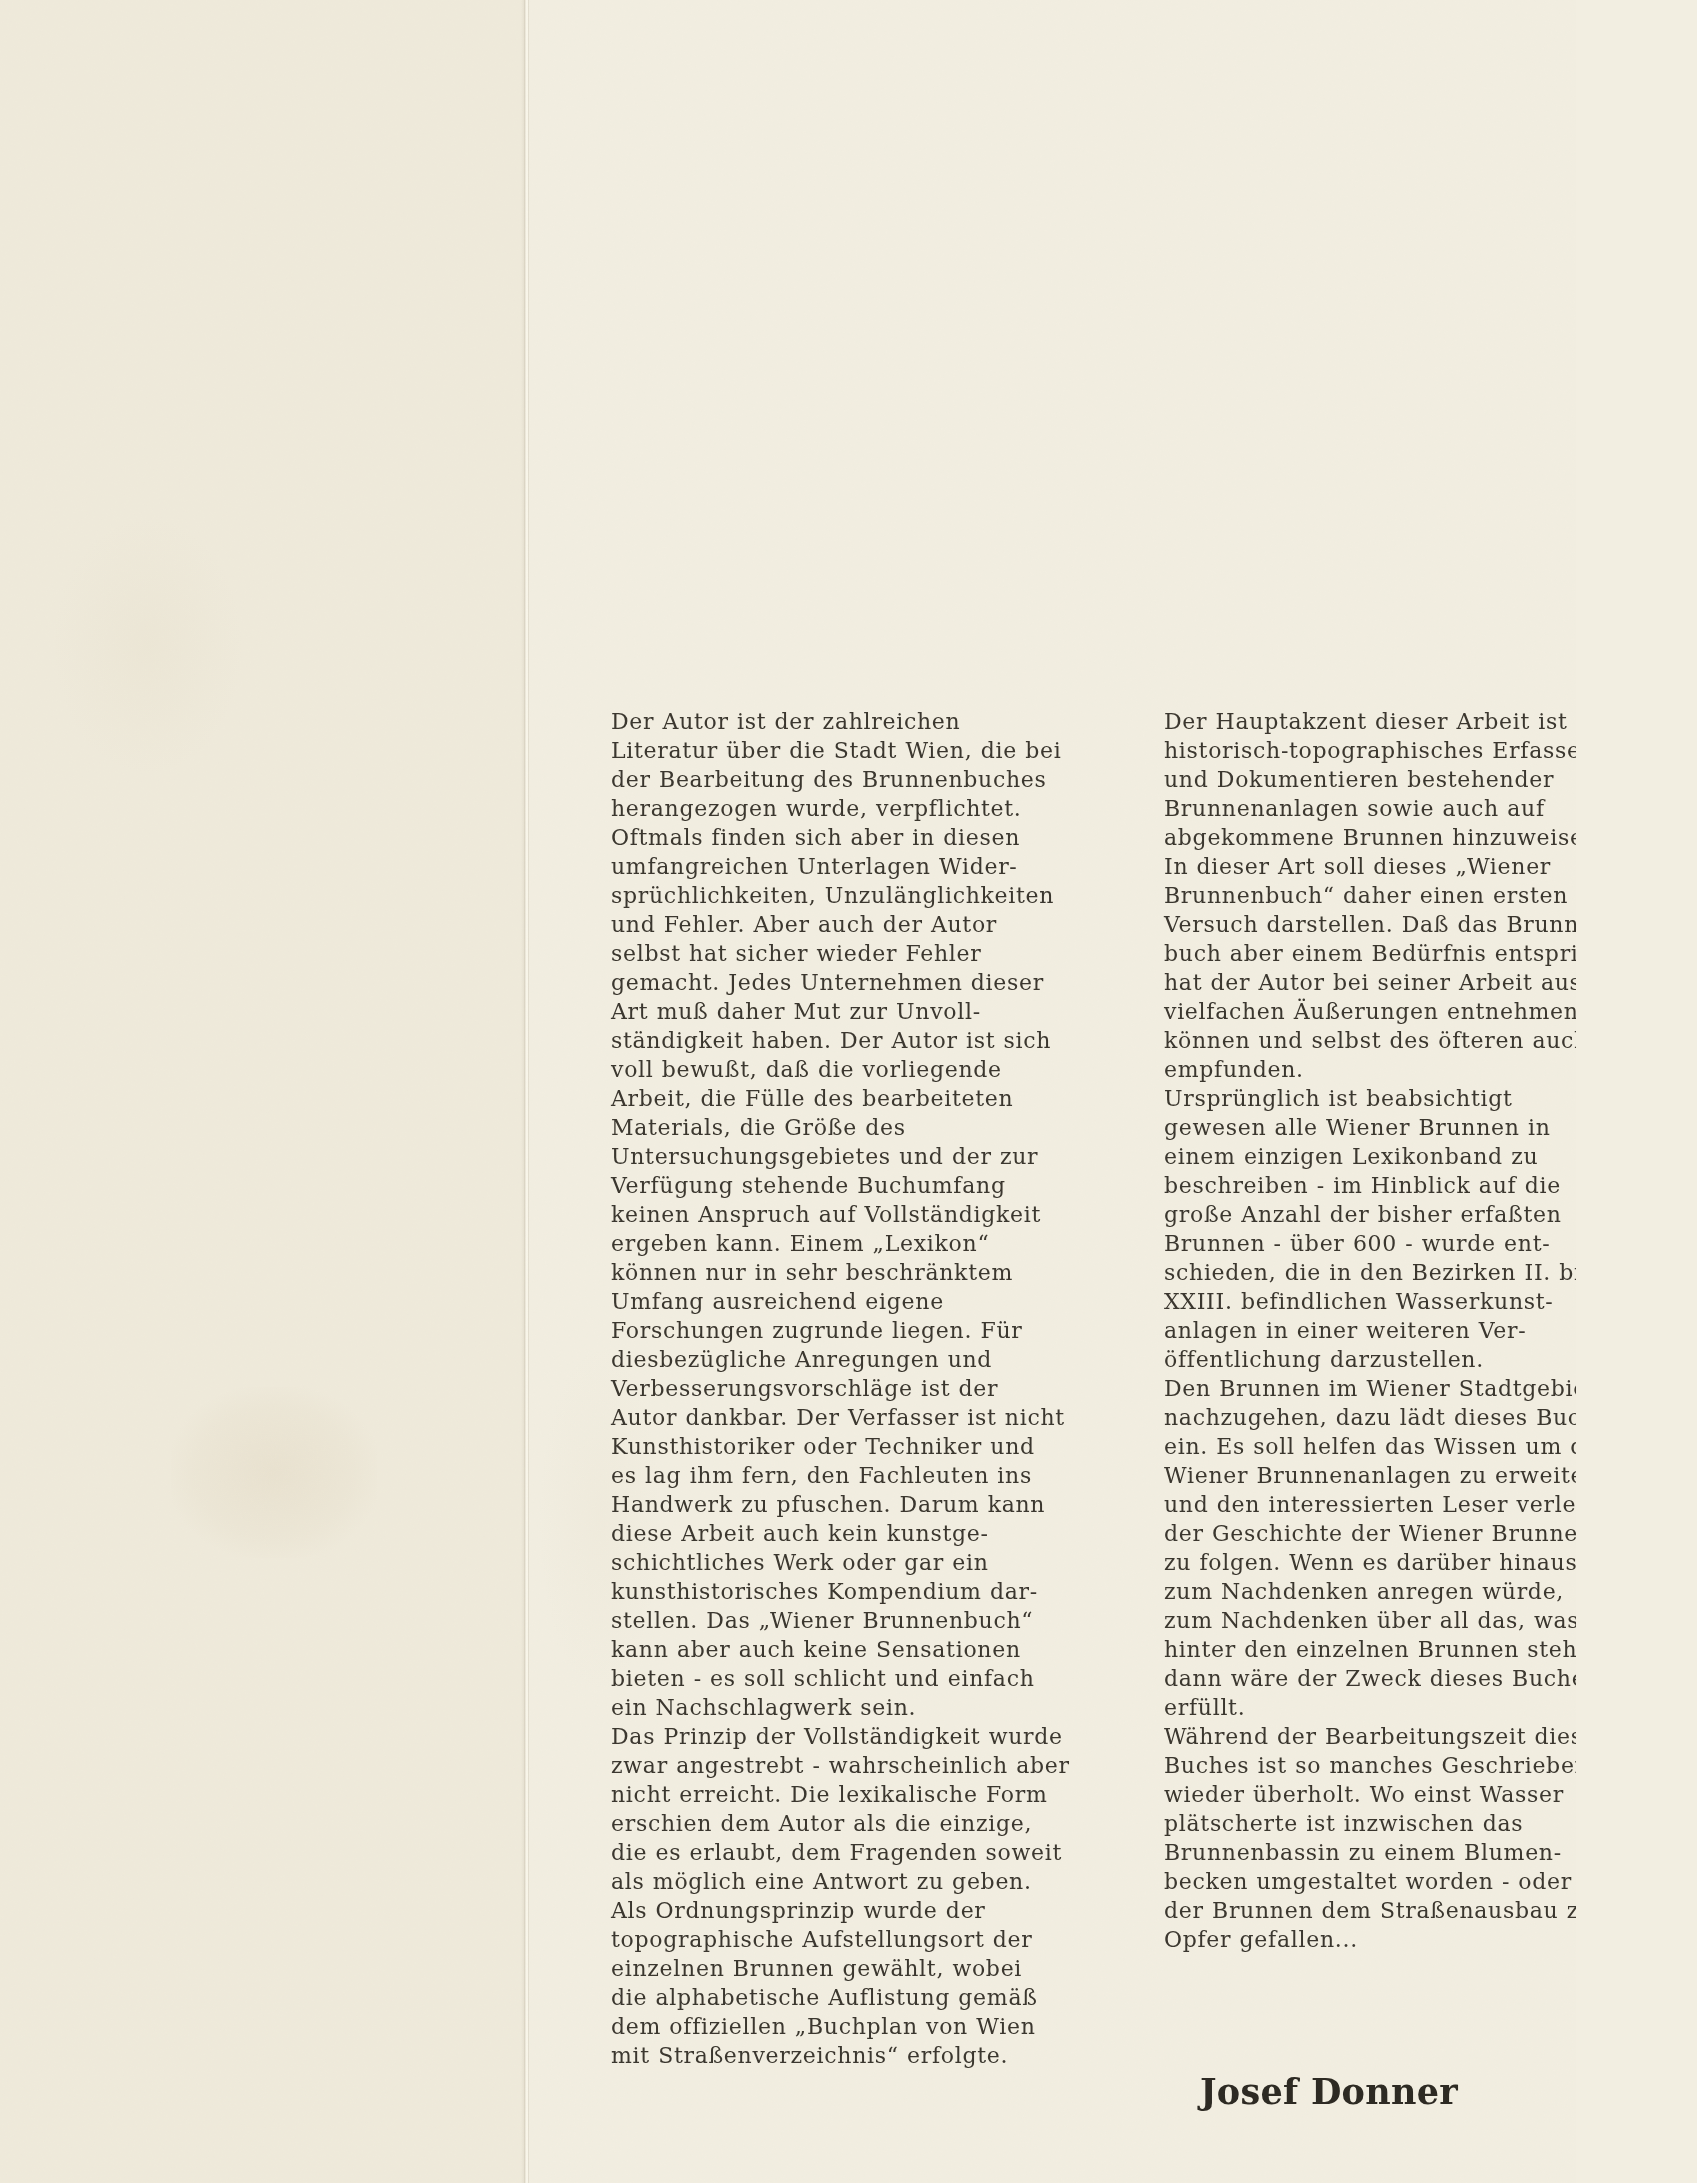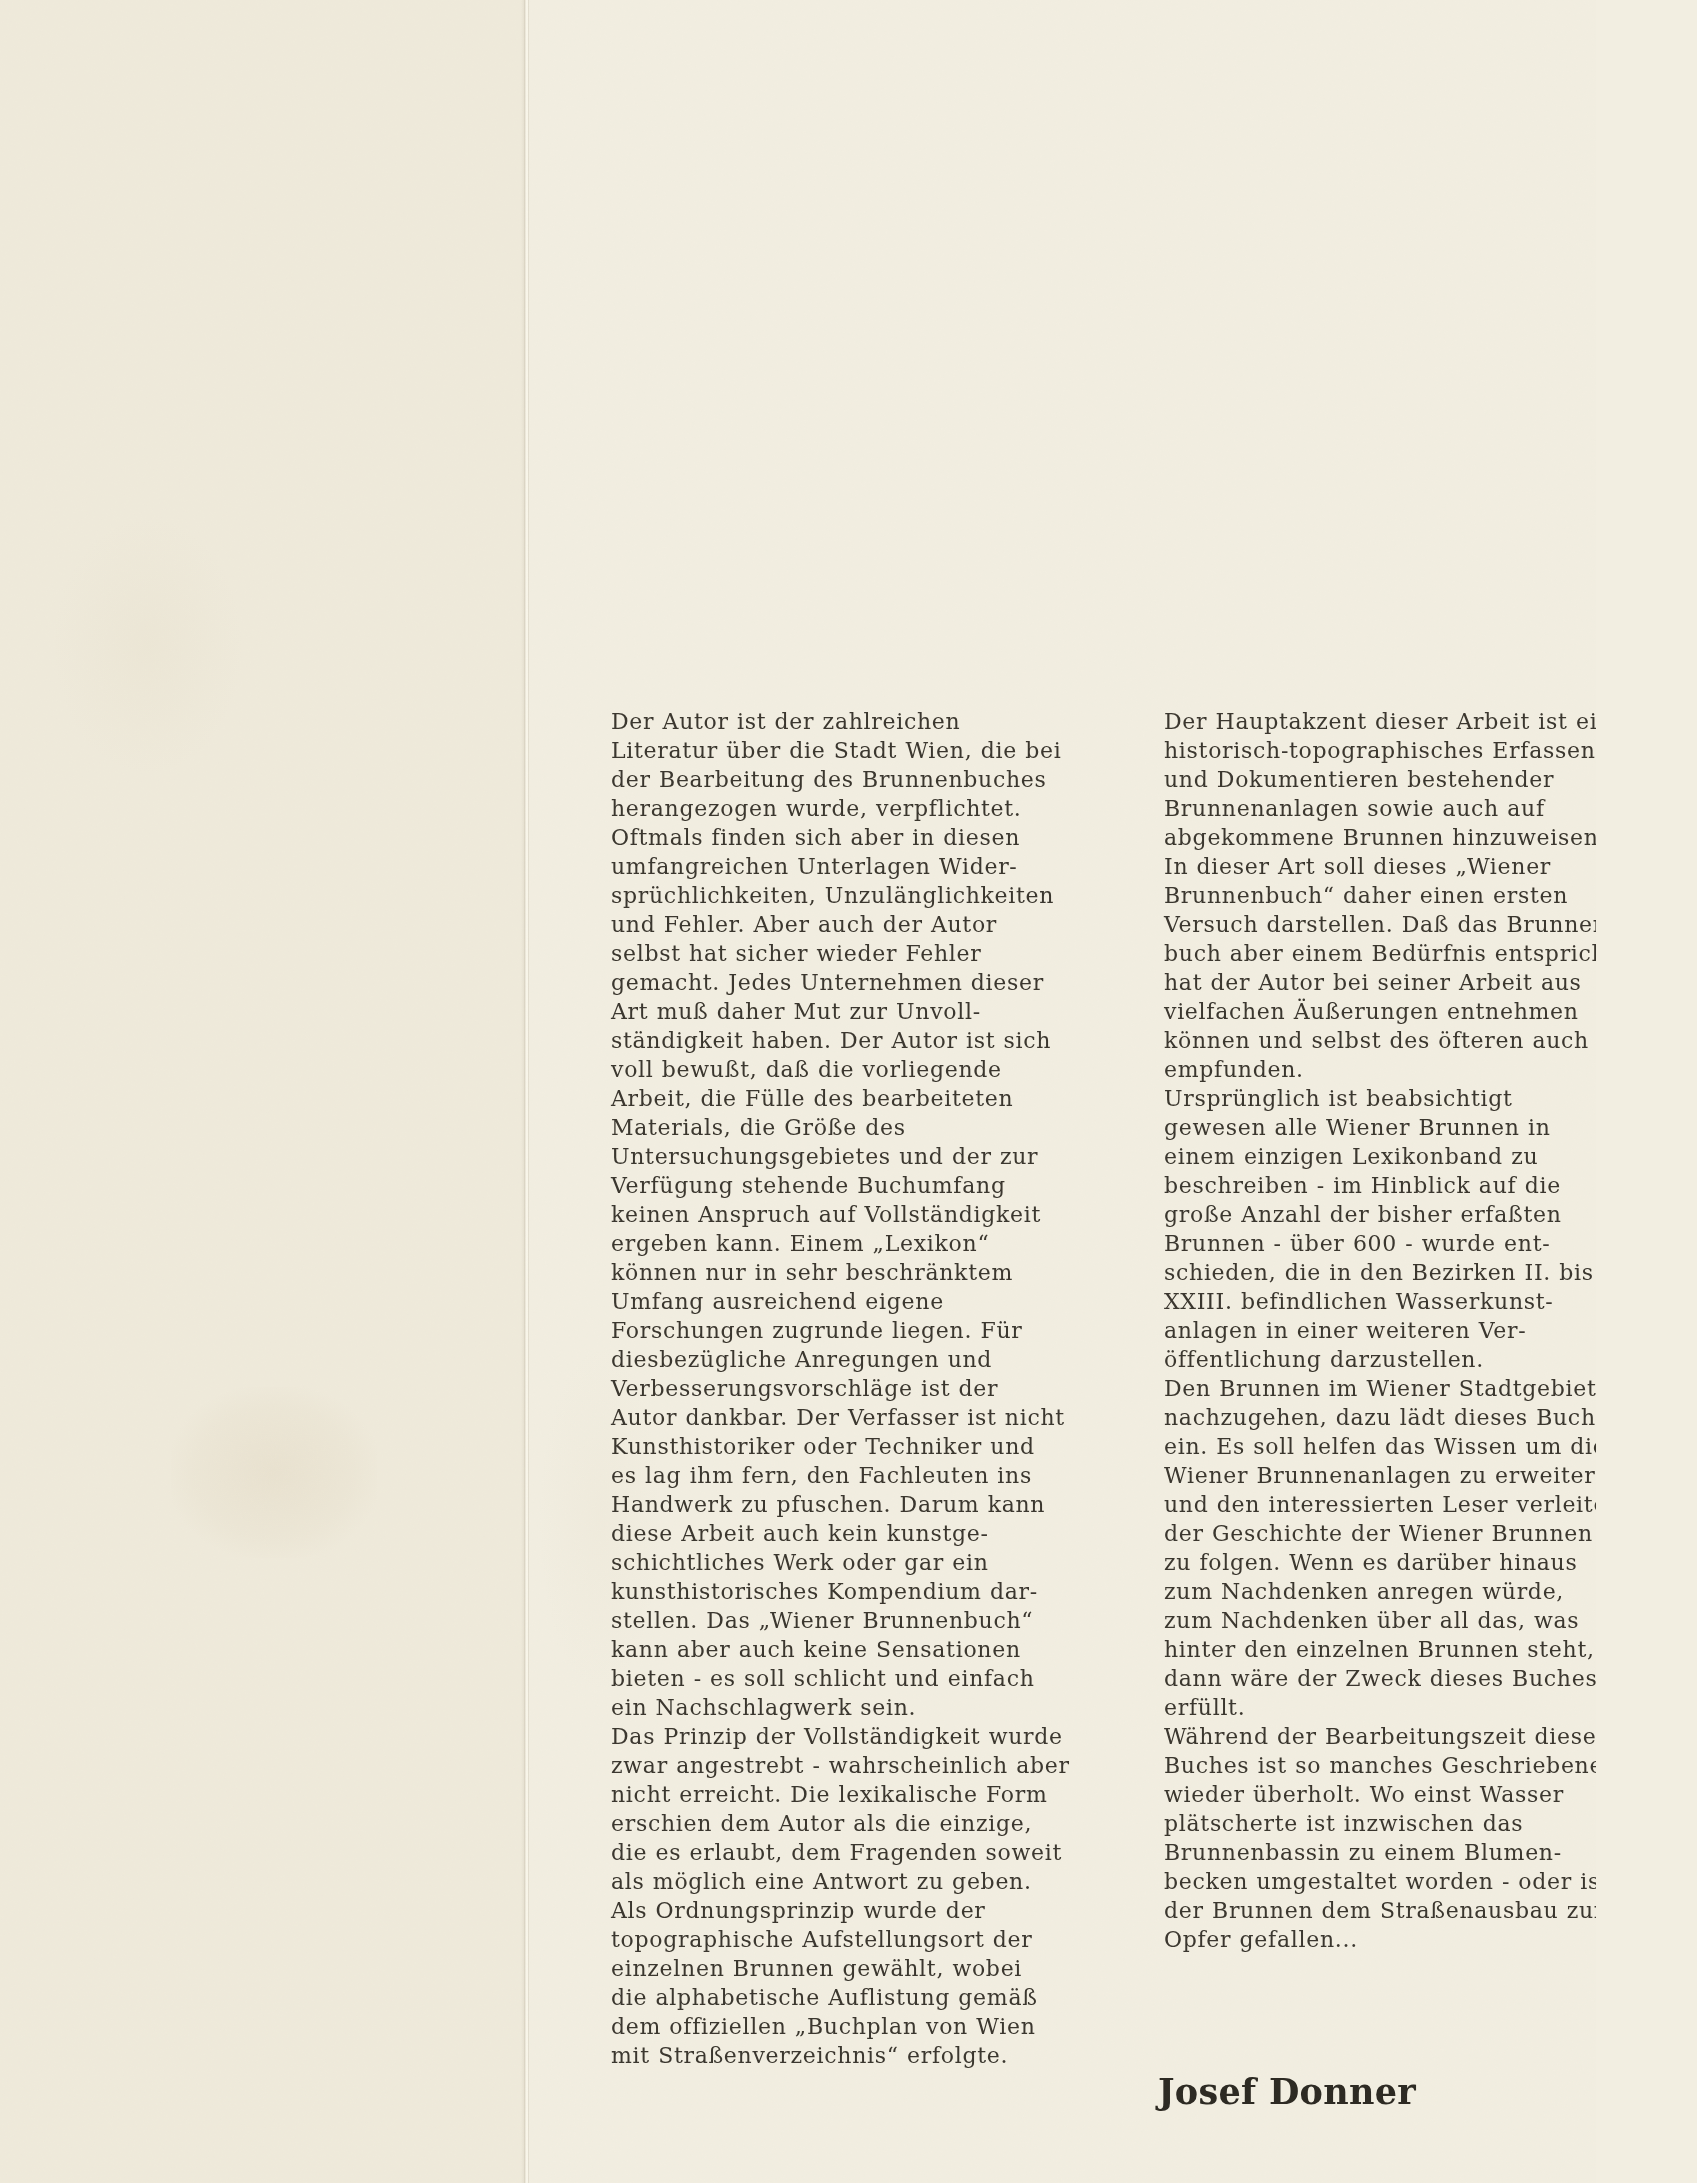--- a/index.html
+++ b/index.html
@@ -7,21 +7,20 @@
     padding:0;
     background:var(--paper_right,#f2eee1);
   }
   .page{
     position:relative;
     width:1576px;
     height:2183px;
     overflow:hidden;
     background:var(--paper_right,#f2eee1);
     font-family:"DejaVu Serif","Liberation Serif",serif;
-    padding-left:20px;
   }
   
   .left-page{
     position:absolute;
     left:0;top:0;
     width:526px;height:100%;
     background:var(--paper_left,#efeadb);
   }
   
   .fold{
@@ -61,21 +60,21 @@
     line-height:29px;
     letter-spacing:0.7px;
     word-spacing:0.6px;
     color:var(--ink,#3a362e);
     white-space:pre;
   }
   .col-left{ left:611px; }
   .col-right{ left:1164px; }
   .signature{
     position:absolute;
-    left:1158px;
+    left:1200px;
     top:2071px;
     font-size:35px;
     font-weight:bold;
     letter-spacing:0.3px;
     color:var(--signature_ink,#2c2922);
     white-space:pre;
   }
   .grain{
     position:absolute;
     left:0;top:0;

